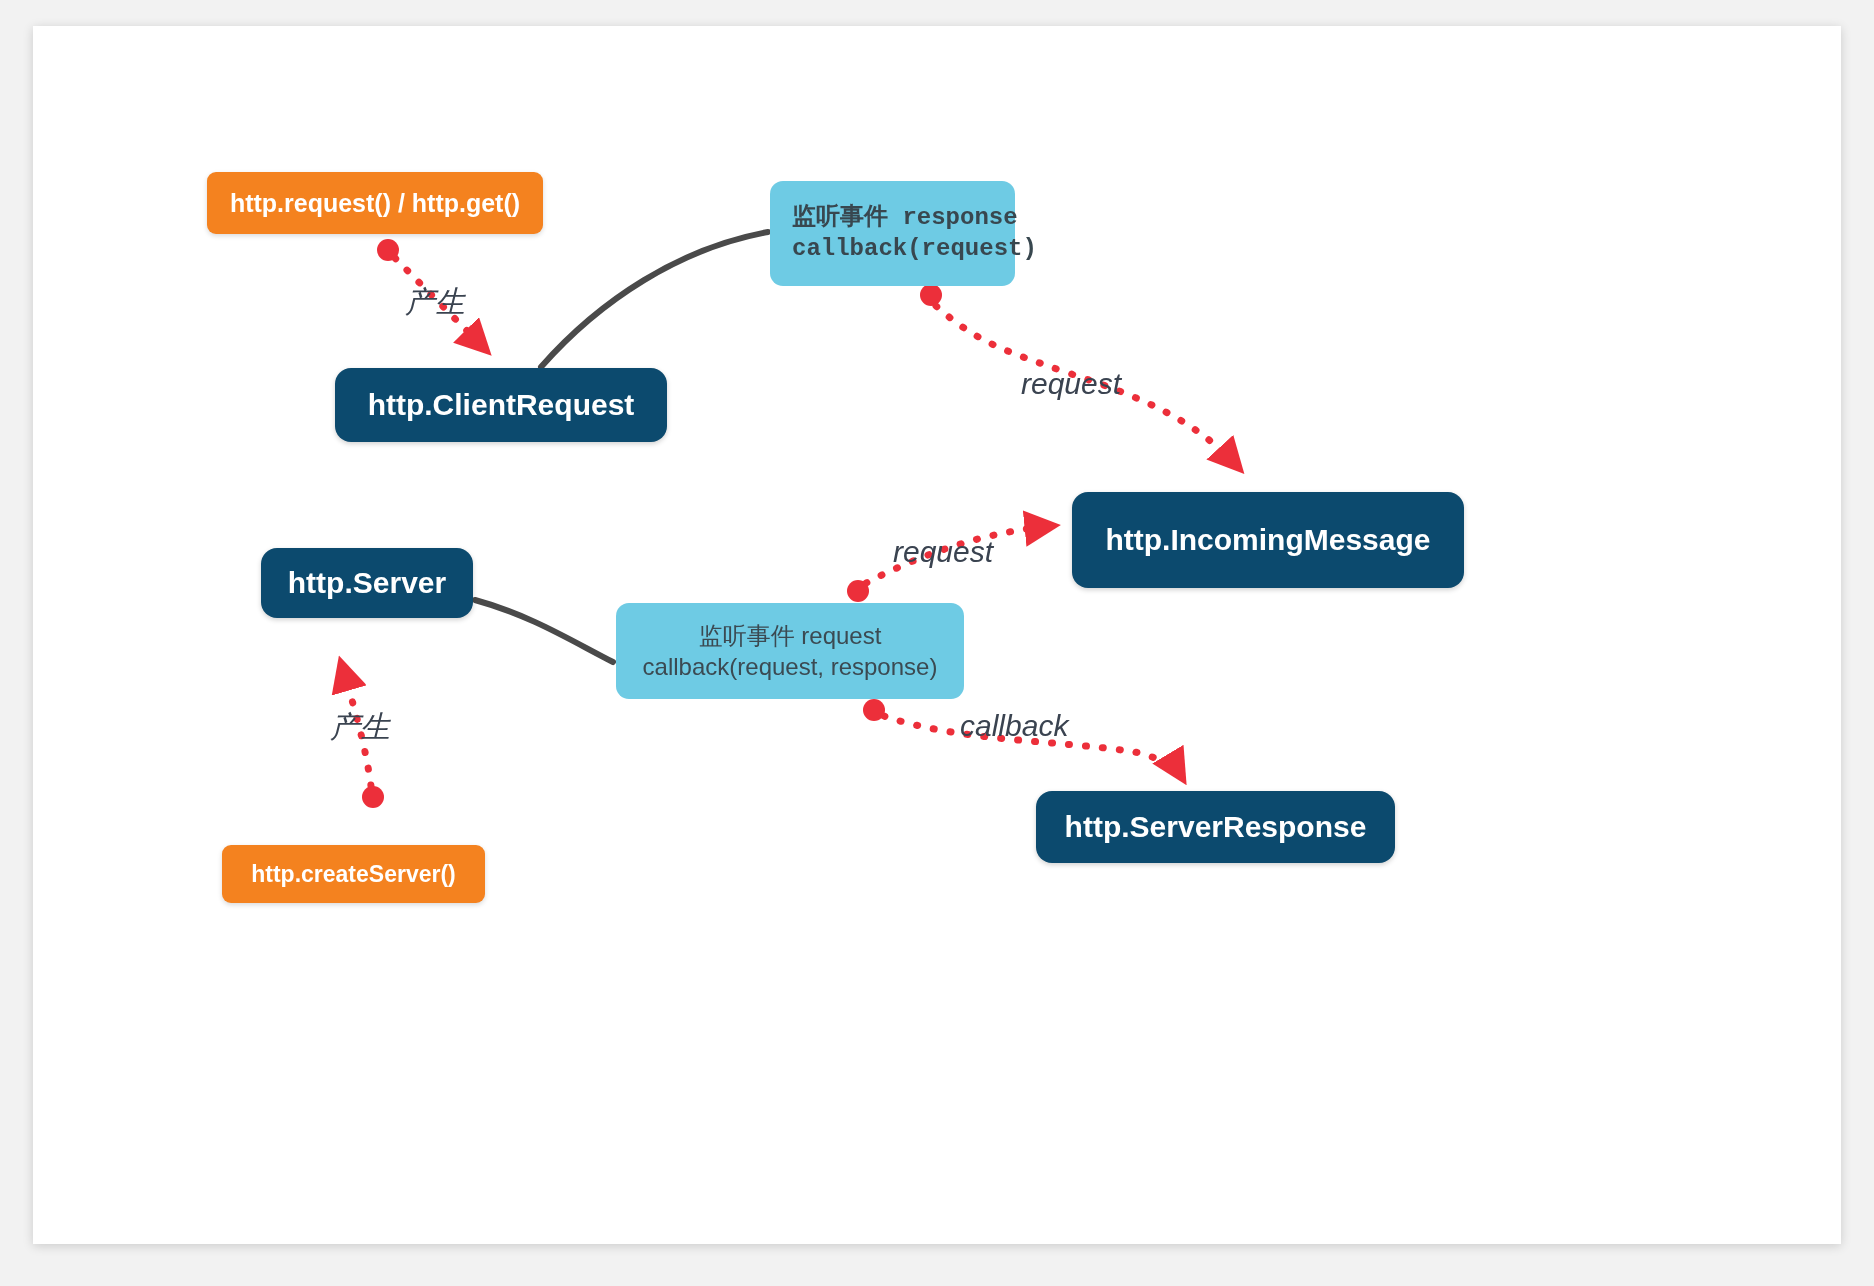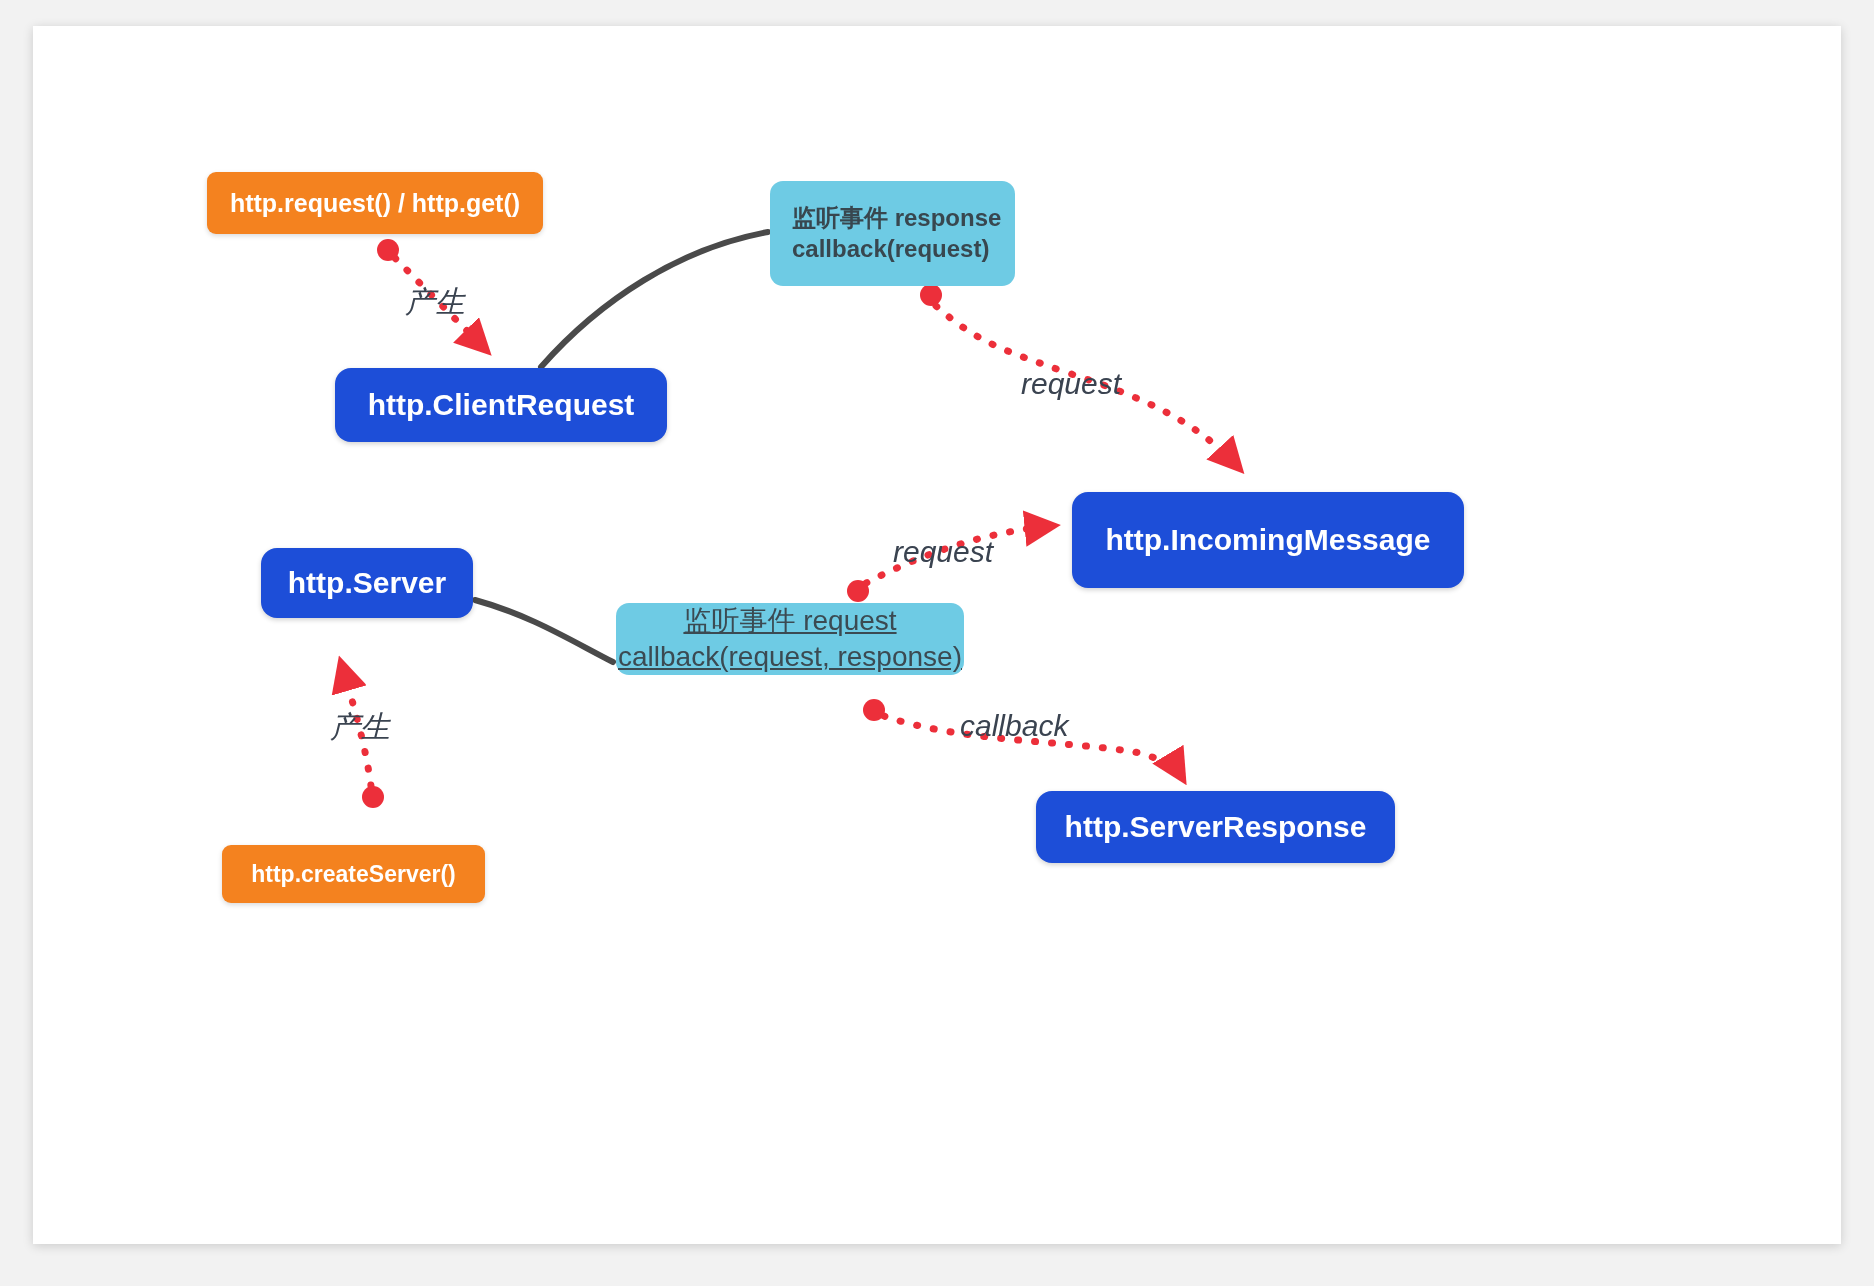--- a/index.html
+++ b/index.html
@@ -36,21 +36,21 @@
     position: absolute;
     box-sizing: border-box;
     display: flex;
     align-items: center;
     justify-content: center;
     text-align: center;
     border-radius: 14px;
     white-space: pre-line;
   }
   .node.dark {
-    background: #1d4ed8;
+    background: #0c4a6e;
     color: #ffffff;
     font-weight: bold;
     border-radius: 16px;
     box-shadow: 0 2px 5px rgba(0,0,0,0.18);
   }
   .node.orange {
     background: #f4821f;
     color: #ffffff;
     font-weight: bold;
     border-radius: 9px;
@@ -70,24 +70,24 @@
     line-height: 1.28;
   }
   .node.blue.plain {
     font-weight: normal;
     line-height: 1.3;
   }
 
   
   #n-http-request   { left: 207px; top: 172px;  width: 336px; height: 62px;  font-size: 25px; }
   #n-client-request { left: 335px; top: 368px;  width: 332px; height: 74px;  font-size: 30px; }
-  #n-listen-response{ left: 770px; top: 181px;  width: 245px; height: 105px; font-size: 24px; }
+  #n-listen-response{ left: 770px; top: 181px;  width: 245px; height: 105px; font-size: 24px; font-family: Liberation Mono, monospace; }
   #n-incoming       { left: 1072px; top: 492px; width: 392px; height: 96px;  font-size: 30px; }
   #n-server         { left: 261px; top: 548px;  width: 212px; height: 70px;  font-size: 30px; }
-  #n-listen-request { left: 616px; top: 603px;  width: 348px; height: 72px;  font-size: 28px; text-decoration: underline; }
+  #n-listen-request { left: 616px; top: 603px;  width: 348px; height: 96px;  font-size: 24px; }
   #n-create-server  { left: 222px; top: 817px;  width: 263px; height: 58px;  font-size: 23px; margin-top: 28px; }
   #n-server-response{ left: 1036px; top: 791px; width: 359px; height: 72px;  font-size: 30px; }
 
   .edge-label {
     position: absolute;
     font-style: italic;
     font-weight: normal;
     color: #3a4350;
     white-space: nowrap;
   }

